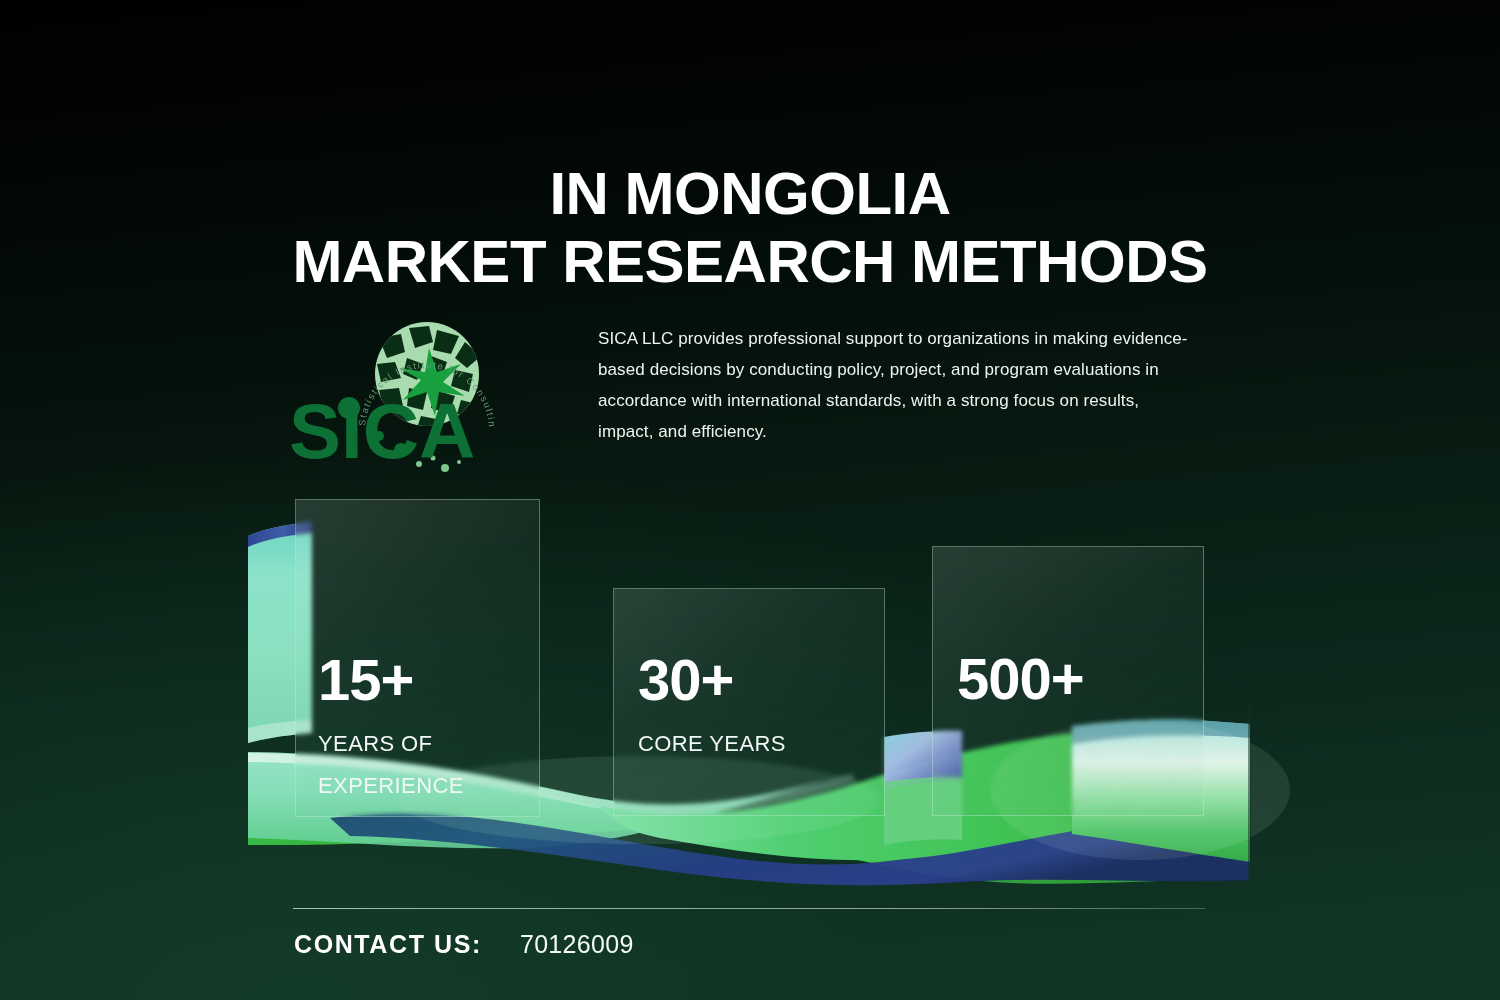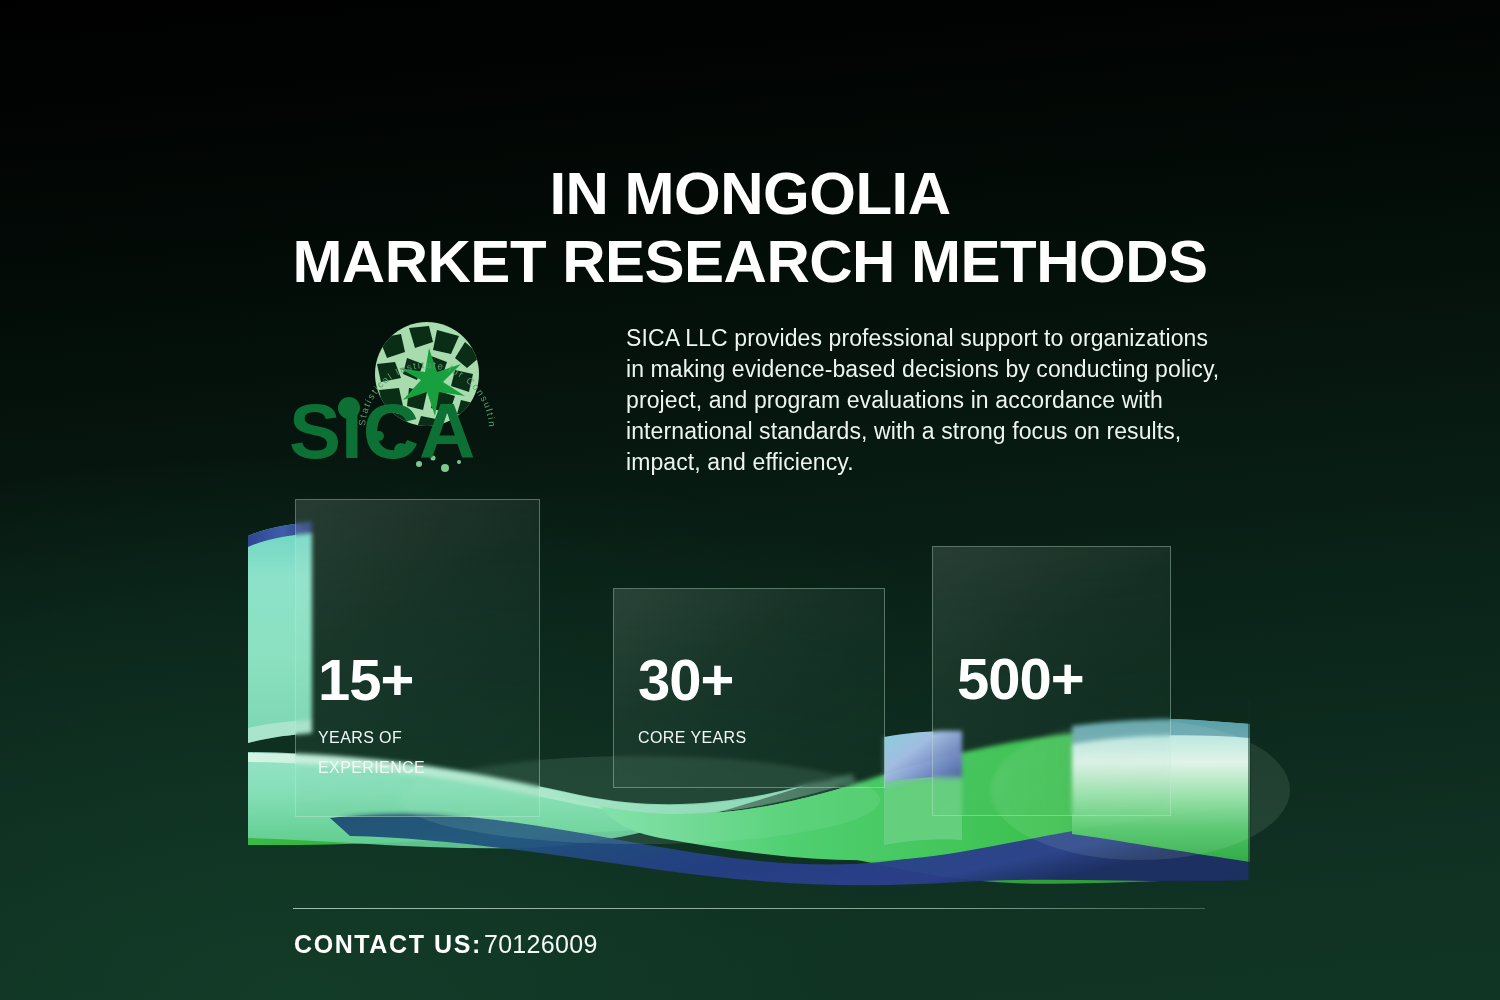--- a/index.html
+++ b/index.html
@@ -50,24 +50,23 @@
     left:283px; top:312px;
     width:248px; height:175px;
   }
 
   
   .intro {
     position:absolute;
     left:598px; top:323px;
     width:600px;
     color:#eef4f0;
-    font-size:23px;
+    font-size:17px;
     line-height:31px;
     letter-spacing:0.1px;
-    margin-left:28px;
   }
 
   
   .card {
     position:absolute;
     border:1px solid rgba(200,230,215,0.42);
     overflow:hidden;
     backdrop-filter:blur(2px);
   }
   .card::before {
@@ -80,48 +79,49 @@
 
   .card-num {
     color:#ffffff;
     font-weight:bold;
     font-size:58px;
     line-height:58px;
     letter-spacing:-1px;
   }
   .card-label {
     color:#f2f8f5;
-    font-size:16px;
-    line-height:30px;
+    font-size:22px;
+    line-height:42px;
     letter-spacing:0.4px;
     margin-top:14px;
     white-space:pre-line;
   }
 
   #card-1 { left:295px; top:499px; width:245px; height:318px; }
   #card-1 .card-inner { position:absolute; left:22px; top:151px; }
 
-  #card-2 { left:613px; top:588px; width:272px; height:200px; }
+  #card-2 { left:613px; top:588px; width:272px; height:228px; }
   #card-2 .card-inner { position:absolute; left:24px; top:62px; }
 
-  #card-3 { left:932px; top:546px; width:239px; height:270px; }
+  #card-3 { left:932px; top:546px; width:272px; height:270px; }
   #card-3 .card-inner { position:absolute; left:24px; top:103px; }
 
   
   .divider {
     position:absolute;
     left:293px; top:908px;
     width:912px; height:1px;
     background:linear-gradient(90deg, rgba(215,240,228,0.72) 0%, rgba(205,235,222,0.62) 70%, rgba(190,225,210,0.28) 100%);
   }
   .contact {
     position:absolute;
     left:294px; top:930px;
     display:flex; align-items:baseline;
     white-space:nowrap;
+    gap:36px;
   }
   .contact-label {
     color:#ffffff;
     font-size:25px;
     font-weight:bold;
     letter-spacing:1.6px;
   }
   .contact-value {
     color:#f4faf7;
     font-size:25px;

